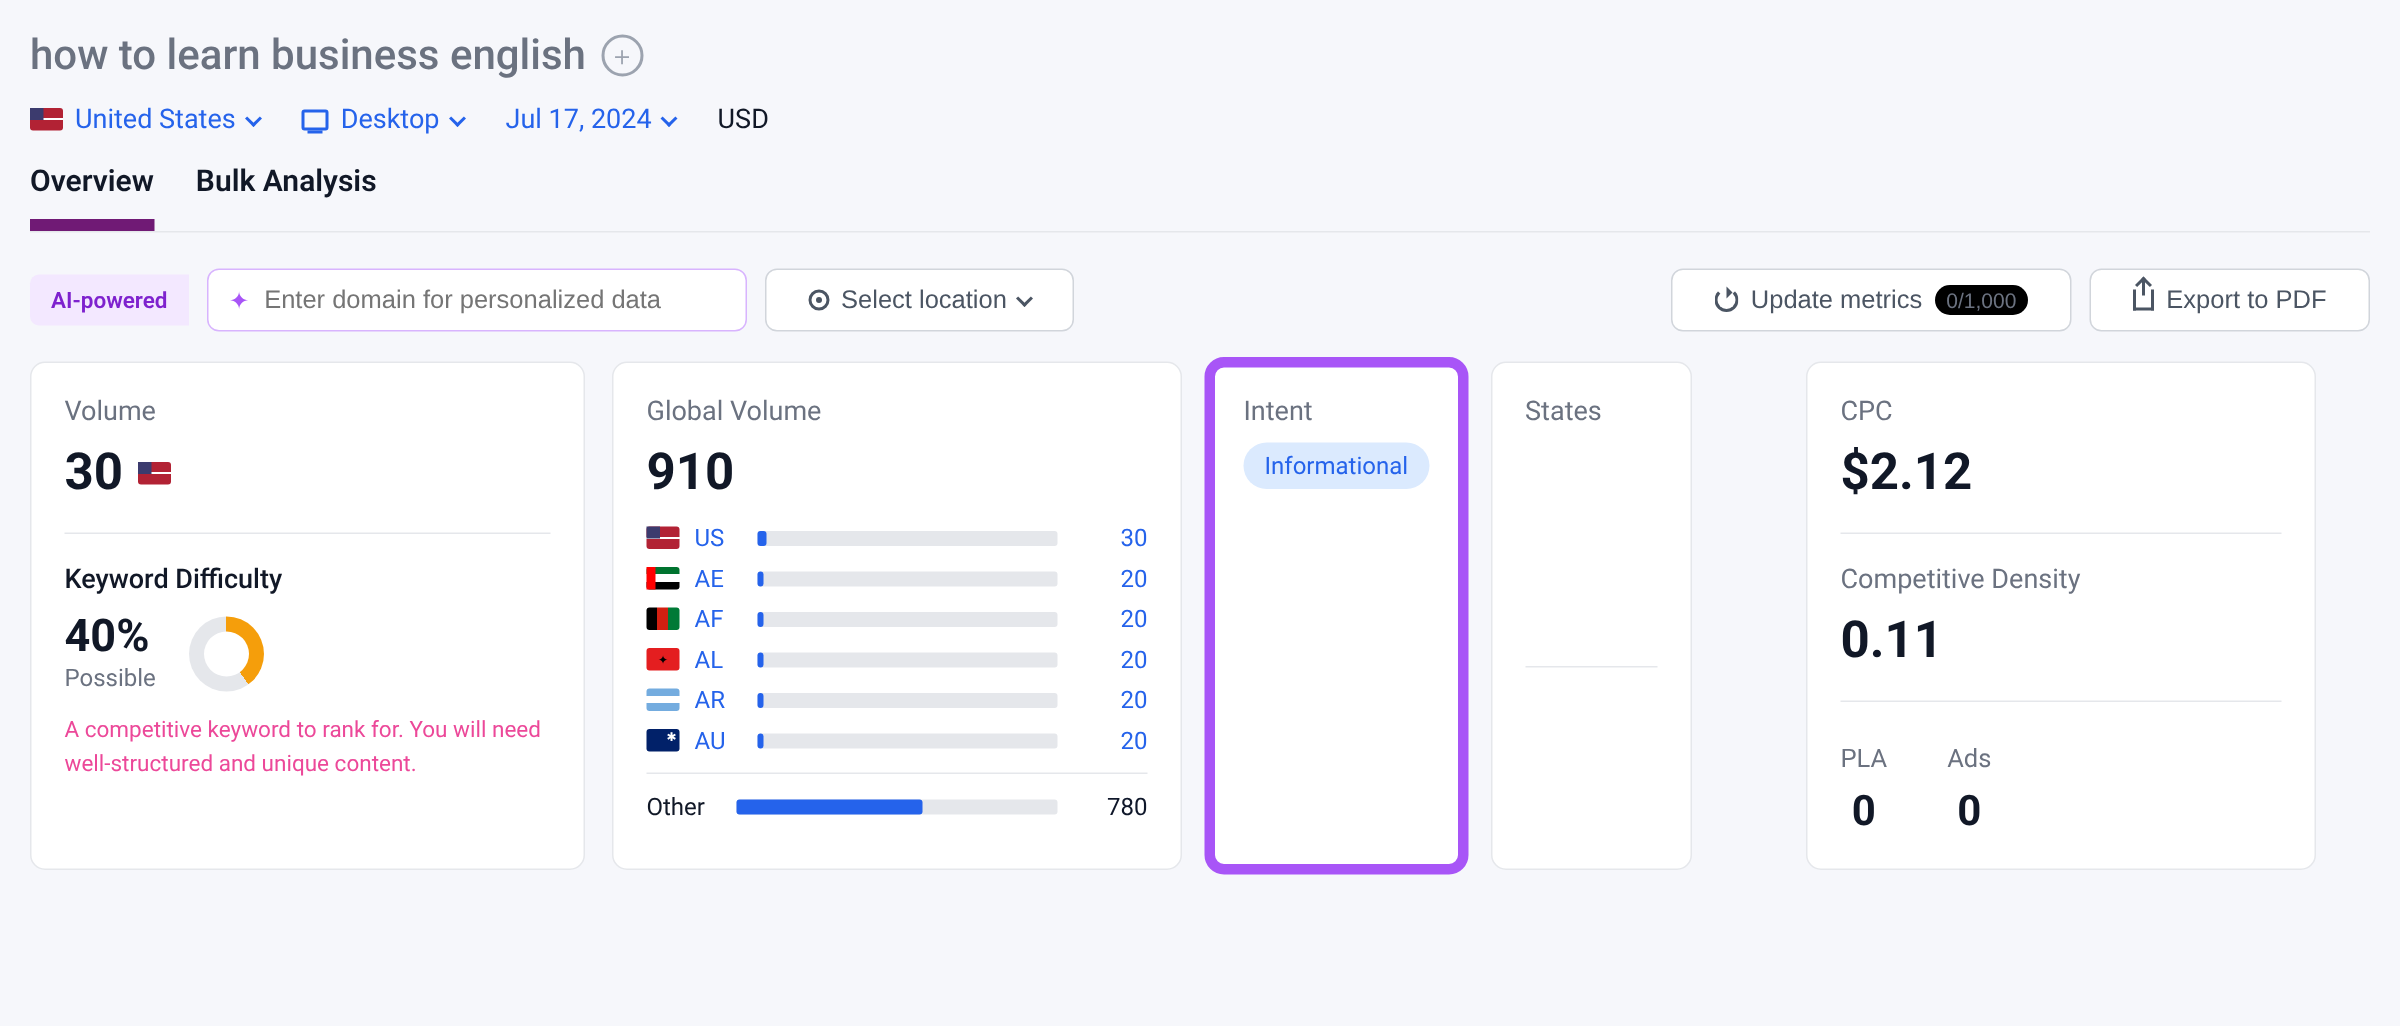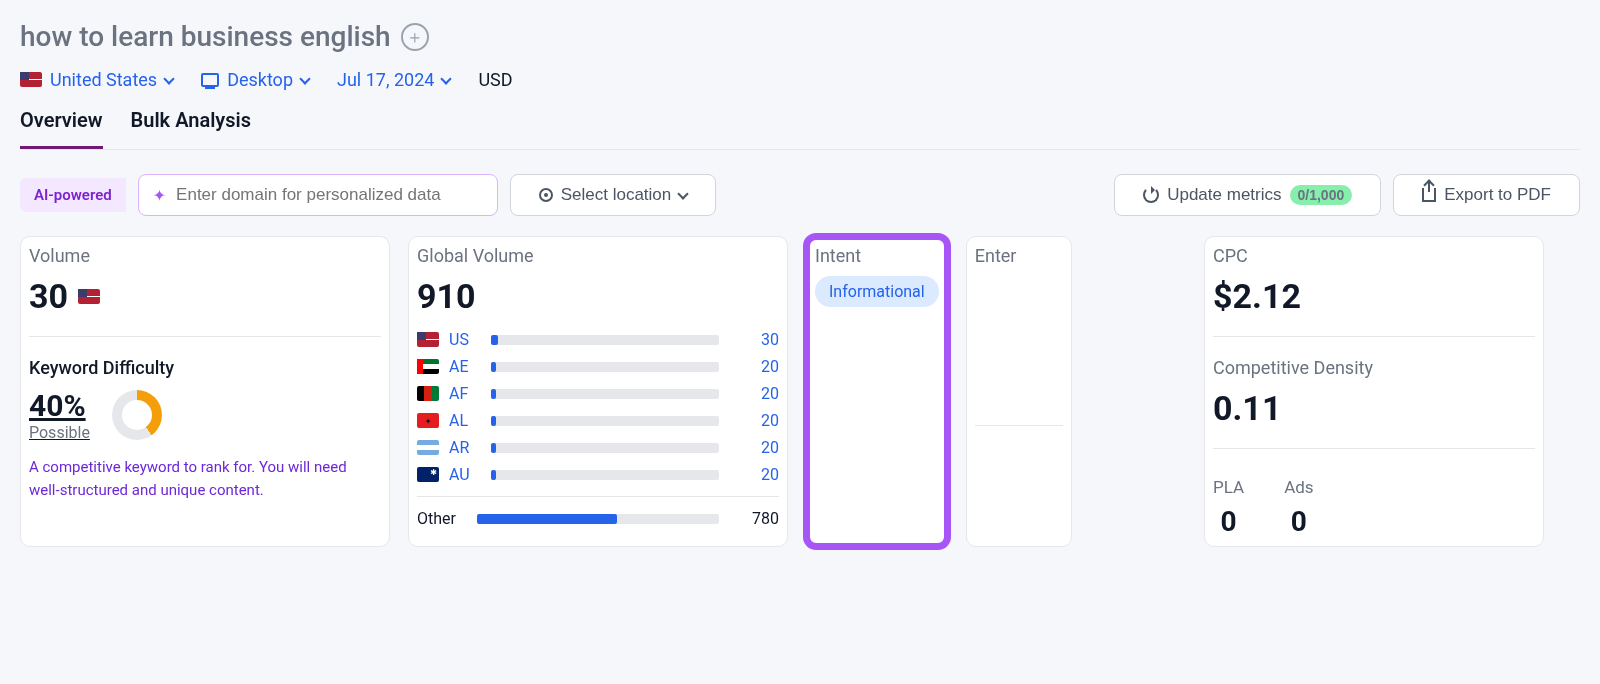--- a/index.html
+++ b/index.html
@@ -31,54 +31,54 @@
 .flag-au { background:#012169; position:relative; }
 .flag-au::before { content:"✱"; position:absolute; color:#fff; font-size:8px; right:2px; top:1px; }
 
 .device-icon { width:18px; height:14px; border:2px solid #2563eb; border-radius:2px; position:relative; }
 .device-icon::after { content:""; position:absolute; bottom:-4px; left:50%; transform:translateX(-50%); width:10px; height:2px; background:#2563eb; }
 
 .chevron { display:inline-block; transform:rotate(45deg); border-style:solid; border-color:#2563eb; border-width:0 2px 2px 0; padding:3px; margin-bottom:2px; }
 
 .tabs { display:flex; gap:28px; border-bottom:1px solid #e5e7eb; margin-bottom:24px; font-size:20px; }
 .tab { padding-bottom:14px; cursor:pointer; color:#111827; font-weight:600; }
-.tab.active { border-bottom:3px solid #701a75; }
+.tab.active { border-bottom:8px solid #701a75; }
 
 .toolbar { display:flex; align-items:center; gap:12px; margin-bottom:20px; }
 .ai-badge { background:#f3e8ff; color:#7e22ce; font-weight:600; padding:8px 14px; border-radius:6px 0 0 6px; font-size:15px; }
 .domain-input { border:1px solid #d8b4fe; border-radius:8px; padding:10px 14px; font-size:17px; width:360px; display:flex; align-items:center; gap:10px; background:#fff; }
 .sparkle { color:#a855f7; font-size:16px; }
 .domain-input input { border:none; outline:none; width:100%; font-size:17px; color:#737373; }
 
 .btn { display:inline-flex; align-items:center; gap:8px; padding:10px 28px; border:1px solid #d1d5db; border-radius:8px; background:#fff; font-size:17px; cursor:pointer; color:#4b5563;justify-content:center; }
-.btn .cnt { background:#86efac; padding:2px 8px; border-radius:10px; font-size:14px; color:#6b7280;font-weight:bold; }
+.btn .cnt { background:#000000; padding:2px 8px; border-radius:10px; font-size:14px; color:#6b7280; }
 .spacer { flex:1; }
 
 .pin-icon { width:14px; height:14px; border:2px solid #4b5563; border-radius:50%; position:relative; }
 .pin-icon::after { content:""; width:4px; height:4px; background:#4b5563; border-radius:50%; position:absolute; top:50%; left:50%; transform:translate(-50%,-50%); }
 .refresh-icon { width:16px; height:16px; border:2px solid #4b5563; border-top-color:transparent; border-radius:50%; position:relative; }
 .refresh-icon::after { content:""; position:absolute; top:-3px; right:-2px; border:4px solid transparent; border-left-color:#4b5563; }
 .export-icon { width:14px; height:14px; border:2px solid #4b5563; border-top:none; position:relative; }
 .export-icon::before { content:""; position:absolute; top:-6px; left:50%; transform:translateX(-50%); width:2px; height:10px; background:#4b5563; }
 .export-icon::after { content:""; position:absolute; top:-7px; left:50%; transform:translateX(-50%) rotate(45deg); width:6px; height:6px; border-top:2px solid #4b5563; border-left:2px solid #4b5563; }
 
 .cards { display:grid; grid-template-columns: 370px 380px 380px 340px; gap:18px; }
-.card { background:#fff; border:1px solid #e5e7eb; border-radius:10px; padding:8px; }
+.card { background:#fff; border:1px solid #e5e7eb; border-radius:10px; padding:22px; }
 .card.highlight { outline:7px solid #a855f7; outline-offset:-4px; }
 
 .sect-title { font-size:18px; color:#6b7280; margin-bottom:10px; }
 .big-num { font-size:34px; font-weight:700; display:flex; align-items:center; gap:10px; }
 .hr { height:1px; background:#e5e7eb; margin:20px 0; }
 
-.kd-row { display:flex; align-items:center; gap:22px;text-decoration:underline; }
+.kd-row { display:flex; align-items:flex-end; gap:22px; }
 .kd-val { font-size:30px; font-weight:700; }
 .kd-label { font-size:16px; color:#6b7280; }
 .donut { width:50px; height:50px; border-radius:50%; background: conic-gradient(#f59e0b 0 40%, #e5e7eb 40% 100%); display:flex; align-items:center; justify-content:center; }
 .donut::after { content:""; width:30px; height:30px; background:#fff; border-radius:50%; }
-.kd-desc { font-size:15px; color:#6d28d9; margin-top:14px; line-height:1.5; }
+.kd-desc { font-size:15px; color:#ec4899; margin-top:14px; line-height:1.5; }
 
 .gv-row { display:flex; align-items:center; gap:10px; margin:8px 0; font-size:16px; }
 .gv-code { color:#2563eb; width:32px; }
 .gv-bar-track { flex:1; height:10px; background:#e5e7eb; border-radius:2px; position:relative; }
 .gv-bar-fill { position:absolute; top:0; left:0; height:100%; background:#2563eb; border-radius:2px; }
 .gv-val { color:#2563eb; width:50px; text-align:right; }
 .gv-val.dark { color:#0f172a; }
 .gv-other { color:#111827; width:50px; }
 
 .intent-pill { display:inline-block; background:#dbeafe; color:#2563eb; padding:6px 14px; border-radius:16px; font-size:16px; }
@@ -230,21 +230,21 @@
       <span class="gv-val dark">780</span>
     </div>
   </div>
 
   <div class="col-stack">
     <div class="card highlight">
       <div class="sect-title">Intent</div>
       <span class="intent-pill">Informational</span>
     </div>
     <div class="card">
-      <div class="sect-title">Enter</div>
+      <div class="sect-title">States</div>
       <div class="trend-chart" id="trend-chart">
           <div class="trend-bar" style="height: 100%;"></div>
           <div class="trend-bar" style="height: 100%;"></div>
           <div class="trend-bar" style="height: 100%;"></div>
           <div class="trend-bar" style="height: 100%;"></div>
           <div class="trend-bar" style="height: 100%;"></div>
           <div class="trend-bar" style="height: 100%;"></div>
           <div class="trend-bar" style="height: 100%;"></div>
           <div class="trend-bar" style="height: 100%;"></div>
           <div class="trend-bar" style="height: 100%;"></div>

